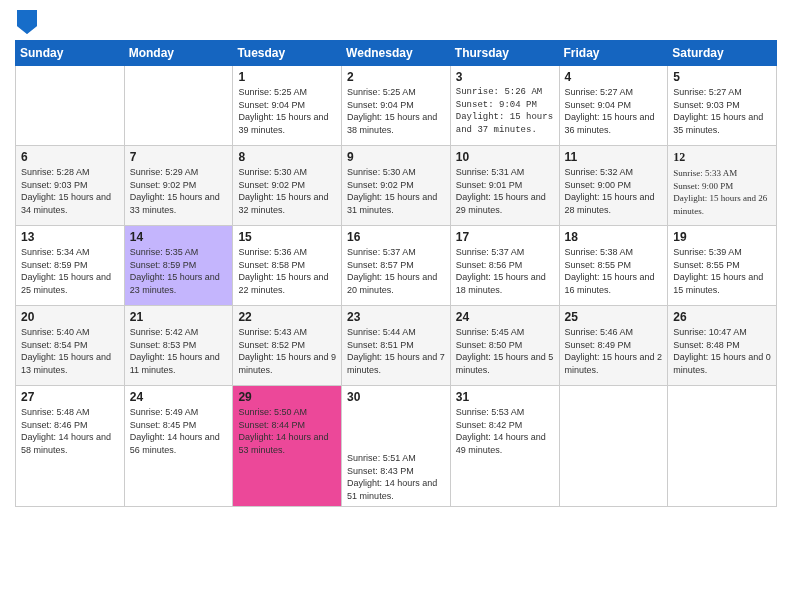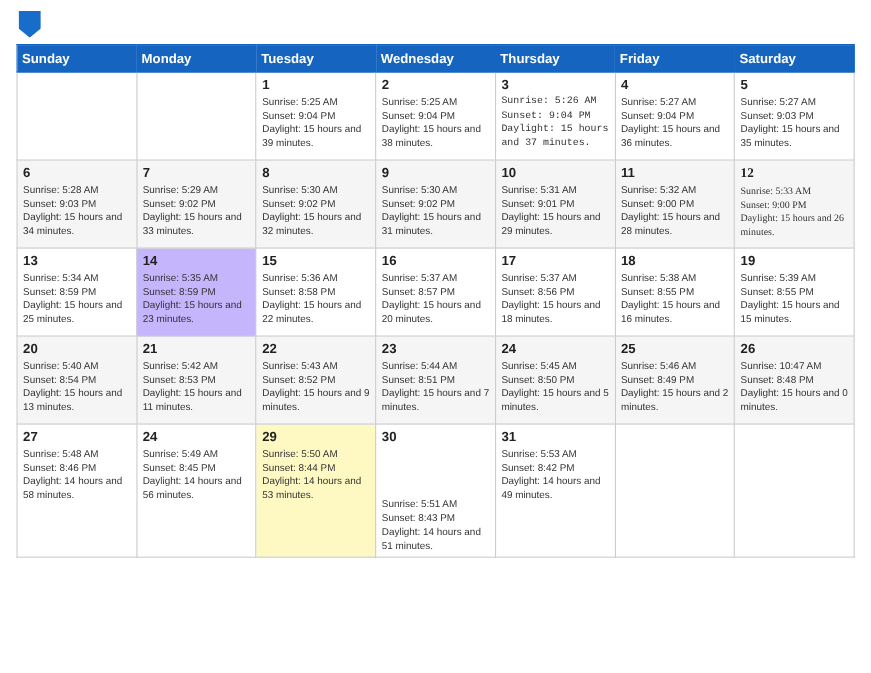--- a/index.html
+++ b/index.html
@@ -297,21 +297,21 @@
             <div class="day-info" style="white-space: pre-line;">Sunrise: 5:48 AM
 Sunset: 8:46 PM
 Daylight: 14 hours and 58 minutes.</div>
           </td>
           <td style="background: rgb(255, 255, 255);">
             <span class="day-num">24</span>
             <div class="day-info" style="white-space: pre-line;">Sunrise: 5:49 AM
 Sunset: 8:45 PM
 Daylight: 14 hours and 56 minutes.</div>
           </td>
-          <td style="background: #fef9c3;">
+          <td style="background: #ec4899;">
             <span class="day-num">29</span>
             <div class="day-info" style="white-space: pre-line;">Sunrise: 5:50 AM
 Sunset: 8:44 PM
 Daylight: 14 hours and 53 minutes.</div>
           </td>
           <td style="background: rgb(255, 255, 255);">
             <span class="day-num">30</span>
             <div class="day-info" style="white-space: pre-line; margin-top: 48px;">Sunrise: 5:51 AM
 Sunset: 8:43 PM
 Daylight: 14 hours and 51 minutes.</div>

